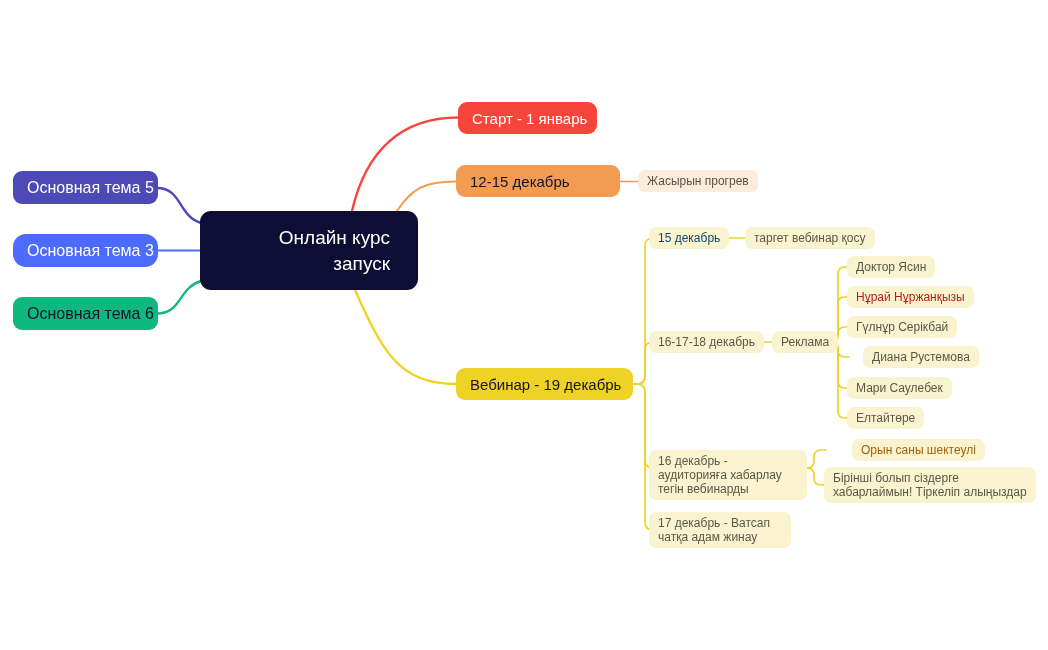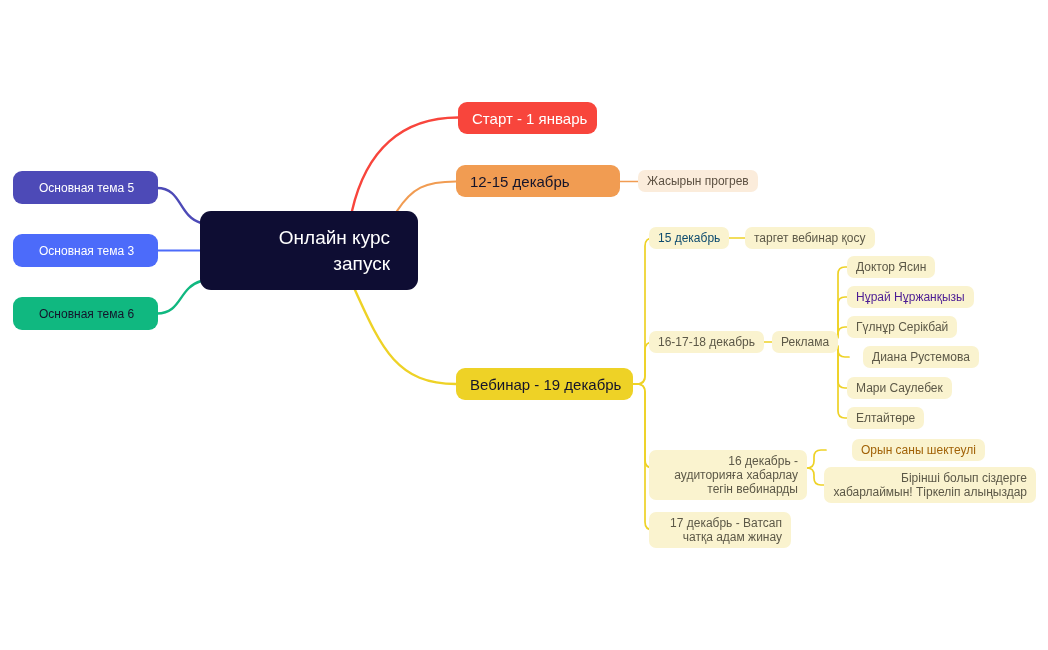--- a/index.html
+++ b/index.html
@@ -14,27 +14,27 @@
     position:absolute; display:inline-flex; align-items:center;
     box-sizing:border-box; white-space:nowrap; cursor:default;
   }
   .root-node {
     width:218px; height:79px; border-radius:11px;
     justify-content:center; text-align:center;
     font-size:19px; line-height:26px; white-space:normal;
   }
   .root-node .lbl { width:162px;text-align:right; }
   .topic {
-    width:145px; height:33px; border-radius:9px; padding:0 26px; font-size:12px;
+    width:145px; height:33px; border-radius:9px; padding:0 14px; font-size:16px;
   }
   .mainb { height:32px; border-radius:9px; padding:0 14px; font-size:15px; }
   .leaf {
     border-radius:7px; padding:4px 9px; font-size:12px; line-height:14px;
   }
-  .leaf.wrap { white-space:normal;text-align:right; }
+  .leaf.wrap { white-space:normal; }
 </style>
 </head>
 <body>
 
 <div class="canvas">
 
   <svg class="wires">
 
     <path stroke-width="2.4" d="M 157 188 C 182 188 178 216 201 223" stroke="#4d4ab7"></path>
     <path stroke-width="2.2" d="M 157 250.5 L 201 250.5" stroke="#4c6bfa"></path>
@@ -64,21 +64,21 @@
     <path stroke-width="1.7" d="M 803 468 L 807 468 Q 814 468 814 475 L 814 478 Q 814 485 821 485 L 826 485" stroke="#eed226"></path>
   </svg>
 
   <div class="node root-node" style="left: 200px; top: 211px; background-color: rgb(14, 13, 51); color: rgb(255, 255, 255);">
     <span class="lbl">Онлайн курс запуск</span>
   </div>
 
   <div class="node topic" style="left: 13px; top: 171px; background-color: rgb(77, 74, 183); color: rgb(255, 255, 255);">
     <span>Основная тема 5</span>
   </div>
-  <div class="node topic" style="left: 13px; top: 234px; background-color: rgb(76, 107, 250); color: rgb(255, 255, 255);">
+  <div class="node topic" style="left: 13px; top: 234px; background-color: rgb(76, 107, 250); color: rgb(255, 255, 255); border-radius: 13px;">
     <span>Основная тема 3</span>
   </div>
   <div class="node topic" style="left: 13px; top: 297px; background-color: rgb(16, 184, 128); color: rgb(20, 20, 43);">
     <span>Основная тема 6</span>
   </div>
 
   <div class="node mainb" style="left: 458px; top: 102px; width: 139px; background-color: rgb(248, 69, 60); color: rgb(255, 255, 255);">
     <span>Старт - 1 январь</span>
   </div>
   <div class="node mainb" style="left: 456px; top: 165px; width: 164px; background-color: rgb(241, 156, 82); color: rgb(20, 20, 43);">
@@ -102,21 +102,21 @@
   <div class="node leaf" style="left: 649px; top: 331px; background-color: rgb(250, 243, 207); color: rgb(92, 88, 71);">
     <span>16-17-18 декабрь</span>
   </div>
   <div class="node leaf" style="left: 772px; top: 331px; background-color: rgb(250, 243, 207); color: rgb(92, 88, 71);">
     <span>Реклама</span>
   </div>
 
   <div class="node leaf" style="left: 847px; top: 256px; background-color: rgb(250, 243, 207); color: rgb(92, 88, 71);">
     <span>Доктор Ясин</span>
   </div>
-  <div class="node leaf" style="left: 847px; top: 286px; background-color: rgb(250, 243, 207); color: #4c1d95;">
+  <div class="node leaf" style="left: 847px; top: 286px; background-color: rgb(250, 243, 207); color: #b91c1c;">
     <span>Нұрай Нұржанқызы</span>
   </div>
   <div class="node leaf" style="left: 847px; top: 316px; background-color: rgb(250, 243, 207); color: rgb(92, 88, 71);">
     <span>Гүлнұр Серікбай</span>
   </div>
   <div class="node leaf" style="left: 847px; top: 346px; background-color: rgb(250, 243, 207); color: rgb(92, 88, 71); margin-left: 16px;">
     <span>Диана Рустемова</span>
   </div>
   <div class="node leaf" style="left: 847px; top: 377px; background-color: rgb(250, 243, 207); color: rgb(92, 88, 71);">
     <span>Мари Саулебек</span>

